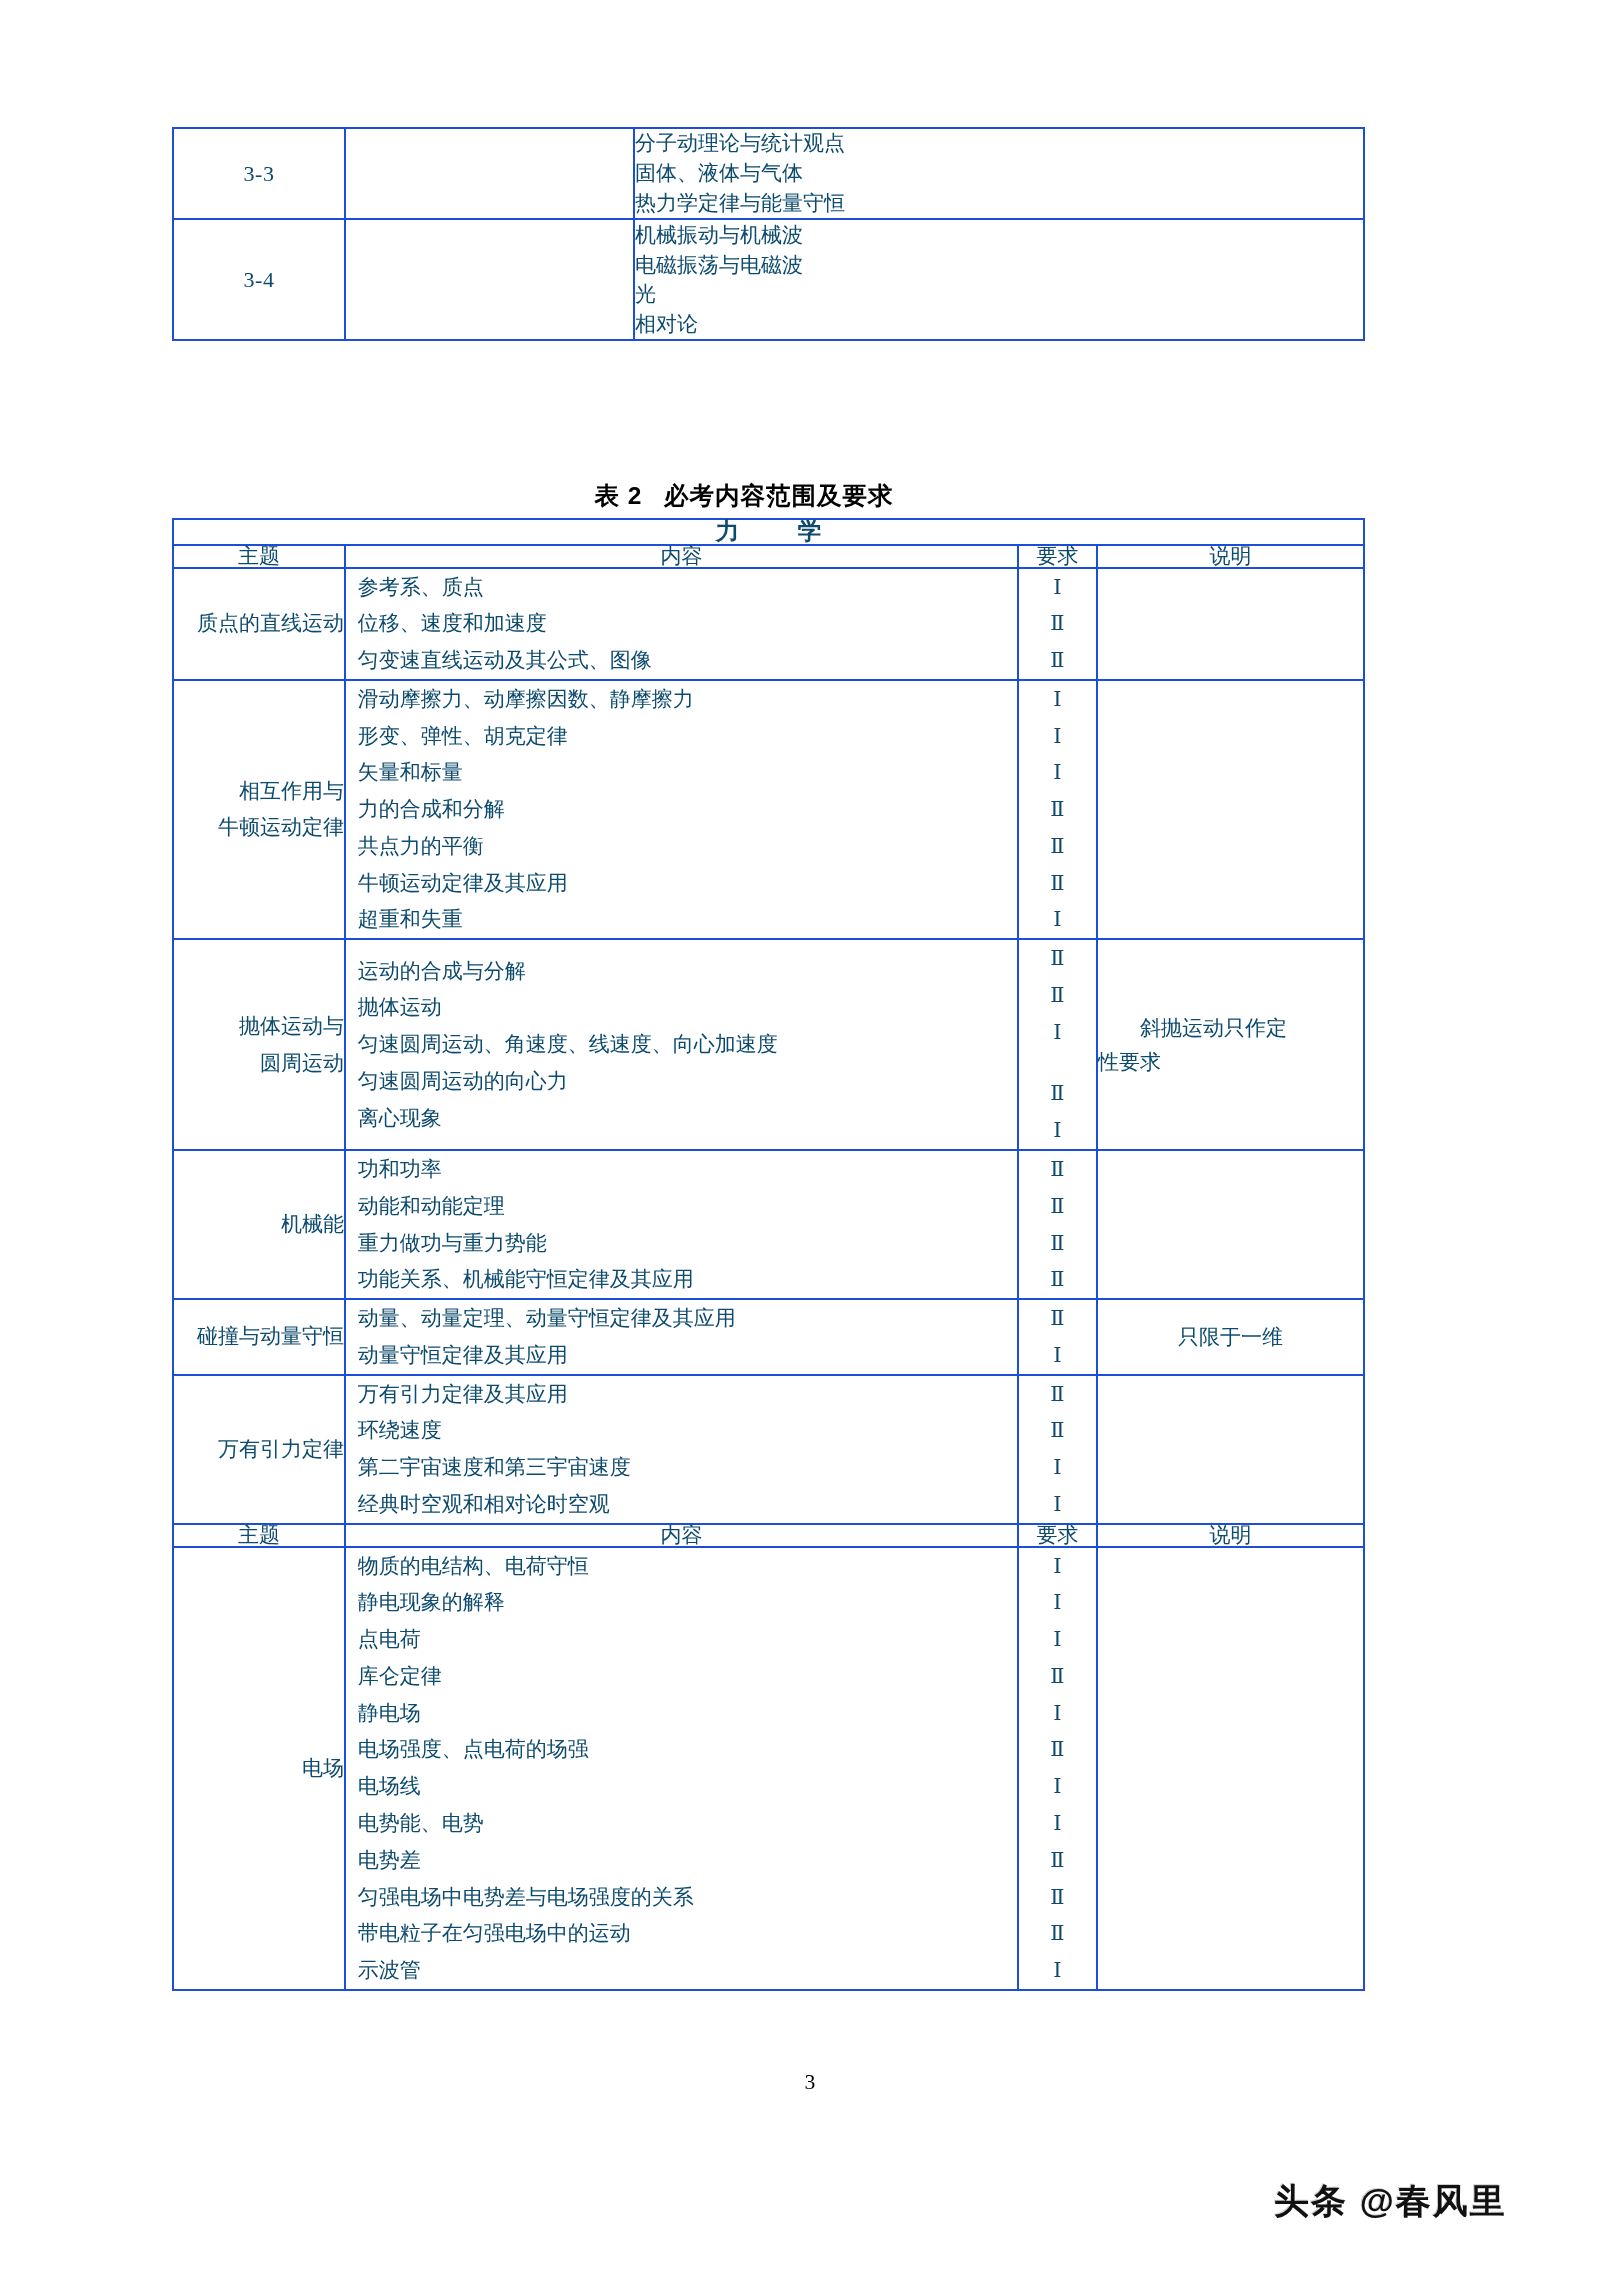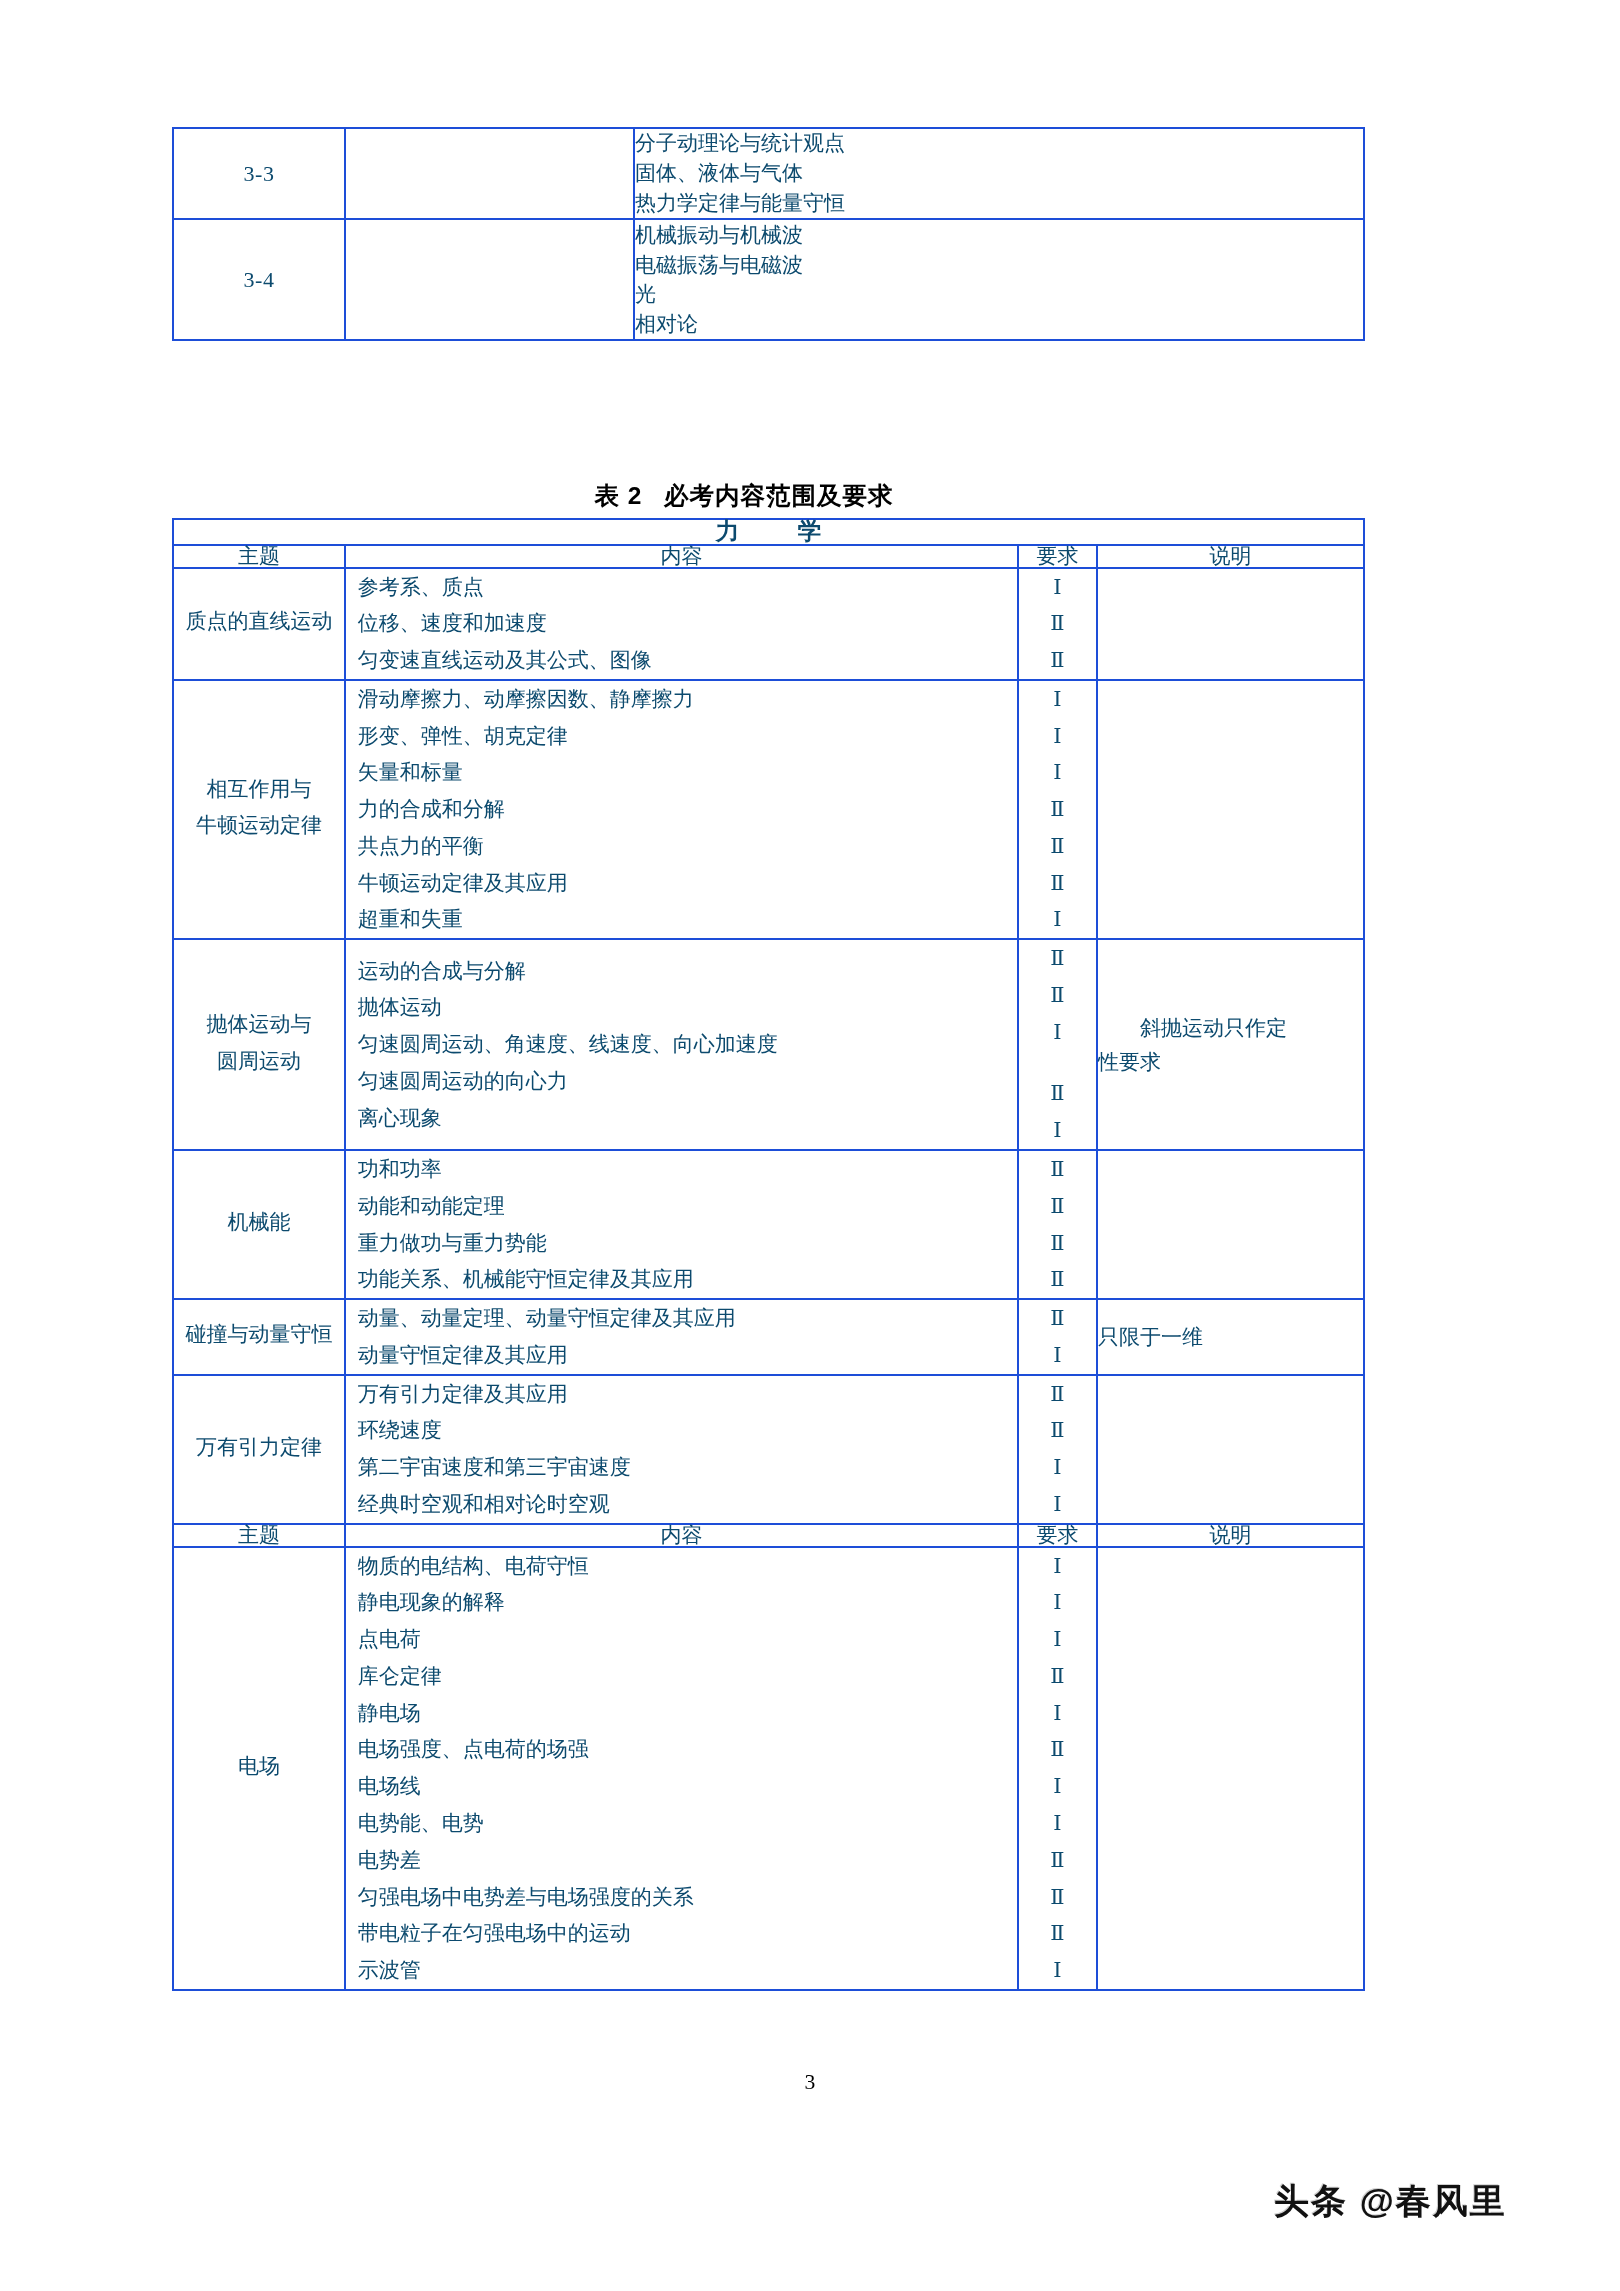--- a/index.html
+++ b/index.html
@@ -92,32 +92,31 @@
     letter-spacing: 17.6px;
     text-indent: 17.6px;
     padding: 6.9px 0 8.8px 0;
   }
   .hdr {
     text-align: center;
     padding: 7.8px 0 8.8px 0;
     font-size: 21px;
   }
   .topic-cell {
-    text-align: center;
+    text-align: right;
     line-height: 1.75;
     padding: 3.9px 2px;
-    font-family: Liberation Mono, monospace;
   }
   .note-cell {
     padding: 5.9px 13.7px 5.9px 13.7px;
     line-height: 1.62;
     text-indent: 0;
   }
   .note-cell .ind { text-indent: 2em; display: block; }
-  .note-cell.vmid { vertical-align: middle; text-align: left; }
+  .note-cell.vmid { vertical-align: middle; text-align: center; }
 
   .rows-cell { padding: 0; }
   .rows-cell .ln {
     padding: 6px 0 6px 11.8px;
     line-height: 1.18;
   }
   .req-cell { padding: 0; text-align: center; }
   .req-cell .ln {
     padding: 6px 0;
     line-height: 1.18;

